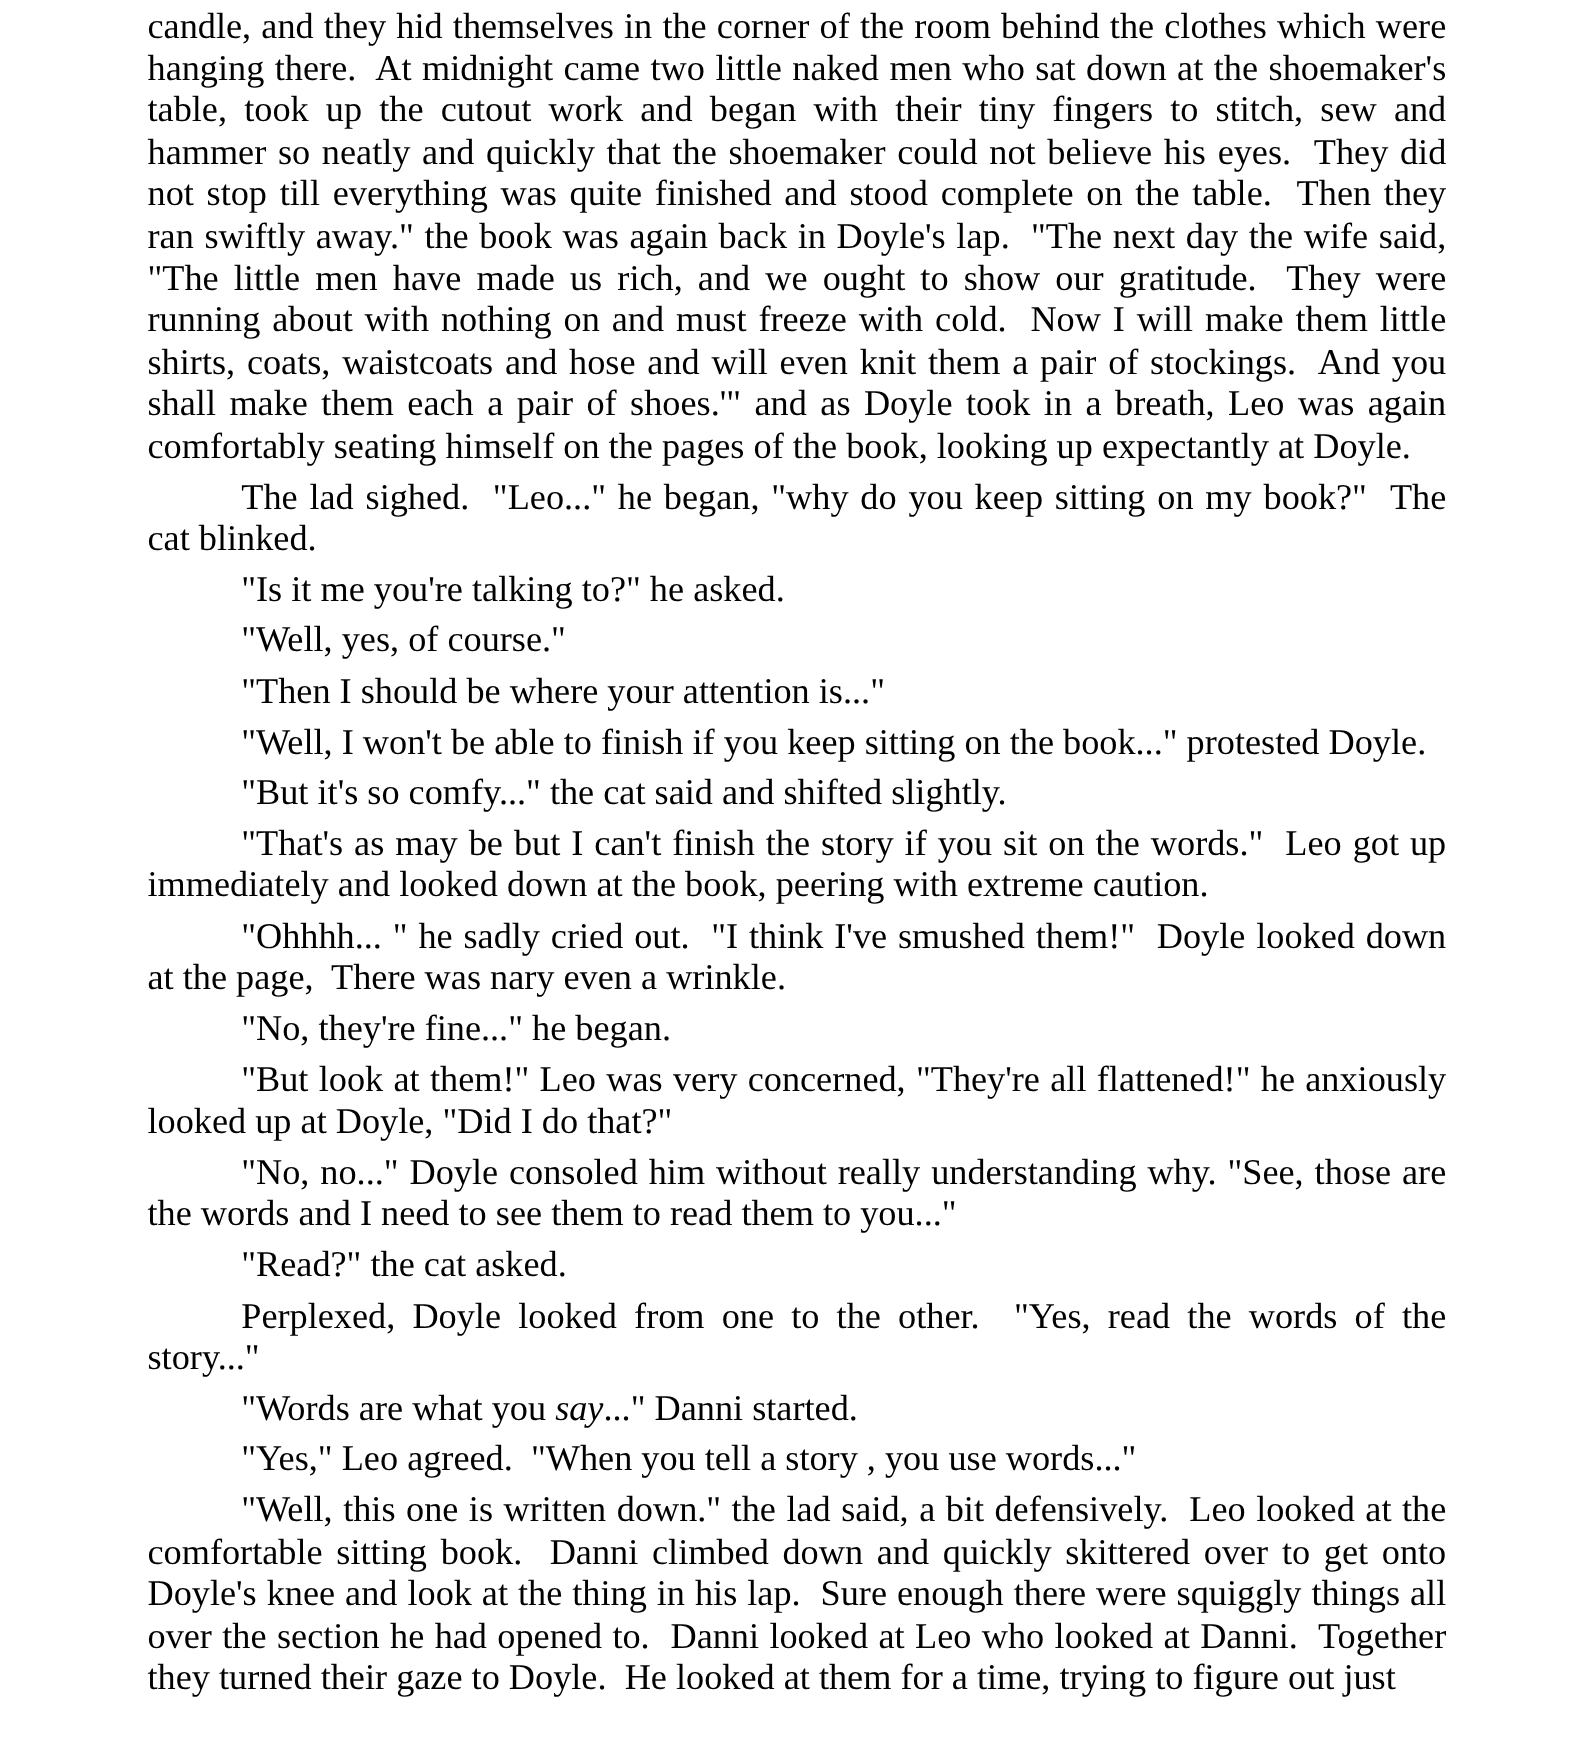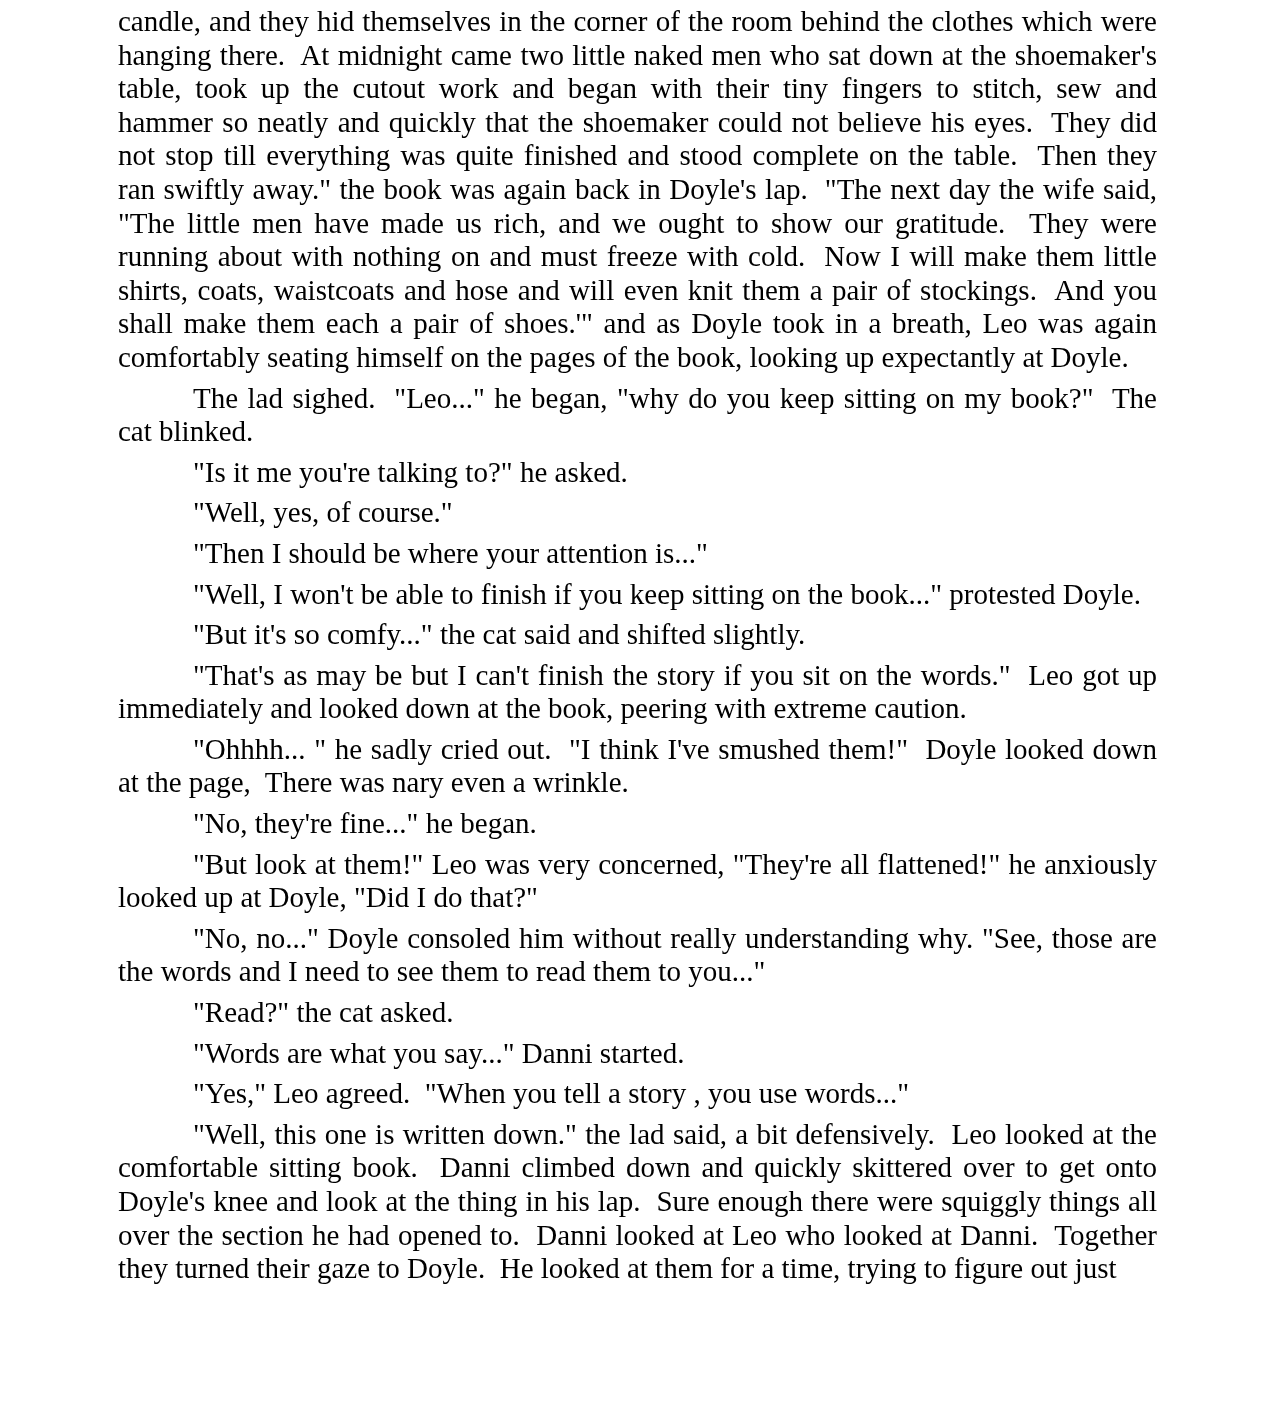--- a/index.html
+++ b/index.html
@@ -26,37 +26,39 @@
   .page p {
     margin: 0;
   }
   .page p + p {
     margin-top: 7px;
   }
   .page p.indent {
     text-indent: 75px;
   }
   .italic {
+    font-style: italic;
   }
 </style>
 </head>
 <body>
 
 <main class="page">
   <div id="text-column">
       <p><span>candle, and they hid themselves in the corner of the room behind the clothes which were hanging there.&nbsp; At midnight came two little naked men who sat down at the shoemaker's table, took up the cutout work and began with their tiny fingers to stitch, sew and hammer so neatly and quickly that the shoemaker could not believe his eyes.&nbsp; They did not stop till everything was quite finished and stood complete on the table.&nbsp; Then they ran swiftly away." the book was again back in Doyle's lap.&nbsp; "The next day the wife said, "The little men have made us rich, and we ought to show our gratitude.&nbsp; They were running about with nothing on and must freeze with cold.&nbsp; Now I will make them little shirts, coats, waistcoats and hose and will even knit them a pair of stockings.&nbsp; And you shall make them each a pair of shoes.'" and as Doyle took in a breath, Leo was again comfortably seating himself on the pages of the book, looking up expectantly at Doyle.</span></p>
       <p class="indent"><span>The lad sighed.&nbsp; "Leo..." he began, "why do you keep sitting on my book?"&nbsp; The cat blinked.</span></p>
       <p class="indent"><span>"Is it me you're talking to?" he asked.</span></p>
       <p class="indent"><span>"Well, yes, of course."</span></p>
       <p class="indent"><span>"Then I should be where your attention is..."</span></p>
       <p class="indent"><span>"Well, I won't be able to finish if you keep sitting on the book..." protested Doyle.</span></p>
       <p class="indent"><span>"But it's so comfy..." the cat said and shifted slightly.</span></p>
       <p class="indent"><span>"That's as may be but I can't finish the story if you sit on the words."&nbsp; Leo got up immediately and looked down at the book, peering with extreme caution.</span></p>
       <p class="indent"><span>"Ohhhh... " he sadly cried out.&nbsp; "I think I've smushed them!"&nbsp; Doyle looked down at the page,&nbsp; There was nary even a wrinkle.</span></p>
       <p class="indent"><span>"No, they're fine..." he began.</span></p>
       <p class="indent"><span>"But look at them!" Leo was very concerned, "They're all flattened!" he anxiously looked up at Doyle, "Did I do that?"</span></p>
       <p class="indent"><span>"No, no..." Doyle consoled him without really understanding why. "See, those are the words and I need to see them to read them to you..."</span></p>
       <p class="indent"><span>"Read?" the cat asked.</span></p>
+      <p class="indent"><span>Perplexed, Doyle looked from one to the other.&nbsp; "Yes, read the words of the story..."</span></p>
       <p class="indent"><span>"Words are what you </span><span class="italic">say</span><span>..." Danni started.</span></p>
       <p class="indent"><span>"Yes," Leo agreed.&nbsp; "When you tell a story , you use words..."</span></p>
       <p class="indent"><span>"Well, this one is written down." the lad said, a bit defensively.&nbsp; Leo looked at the comfortable sitting book.&nbsp; Danni climbed down and quickly skittered over to get onto Doyle's knee and look at the thing in his lap.&nbsp; Sure enough there were squiggly things all over the section he had opened to.&nbsp; Danni looked at Leo who looked at Danni.&nbsp; Together they turned their gaze to Doyle.&nbsp; He looked at them for a time, trying to figure out just</span></p>
     </div>
 </main>
 
 </body></html>

